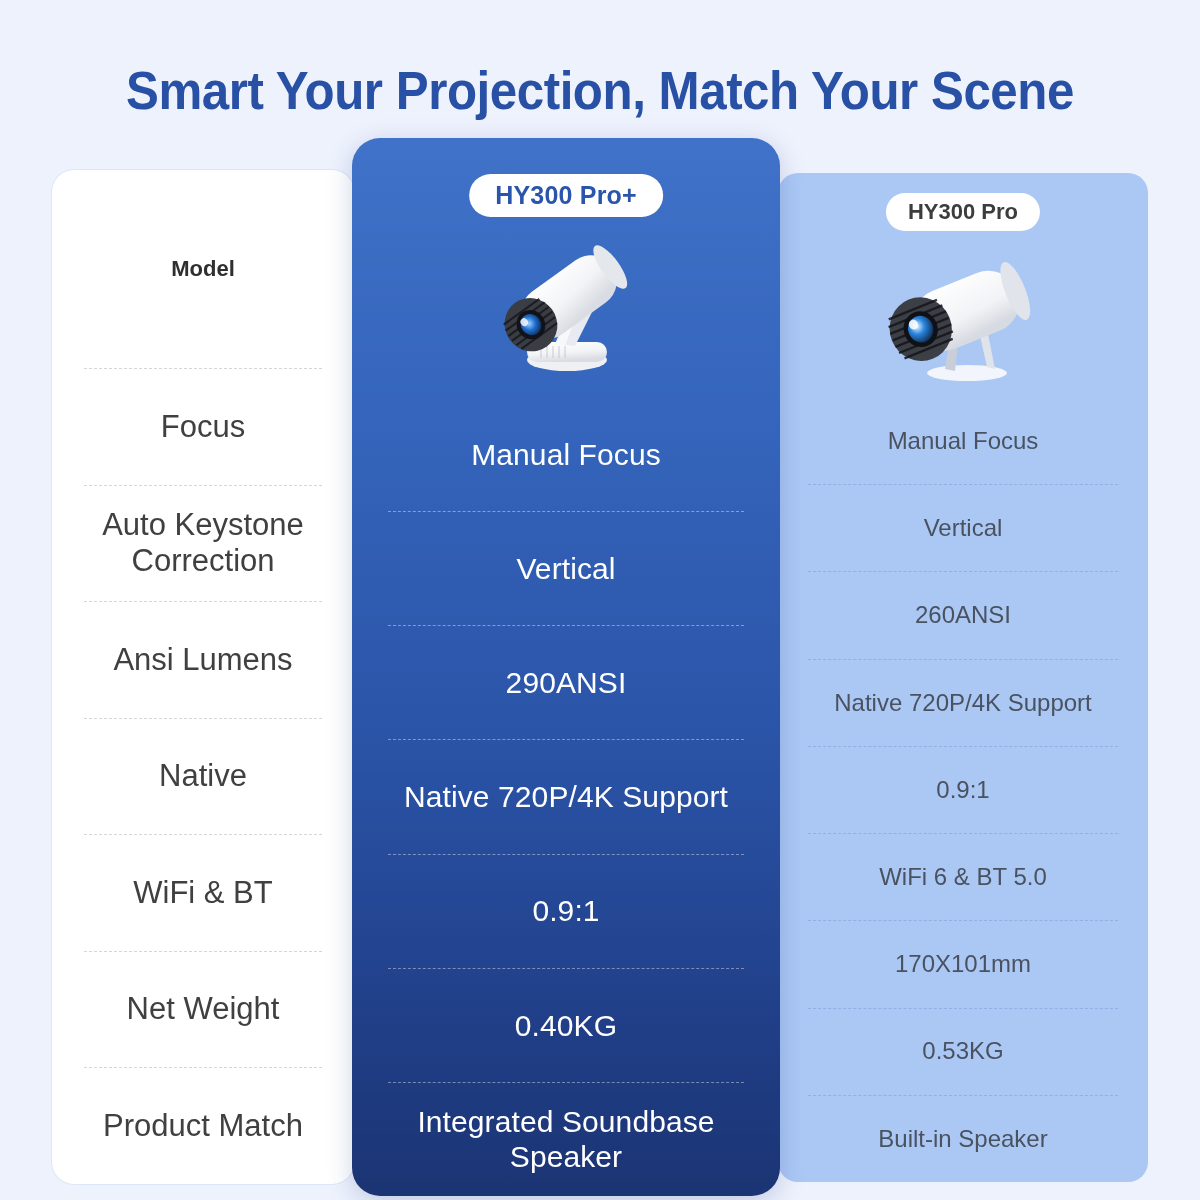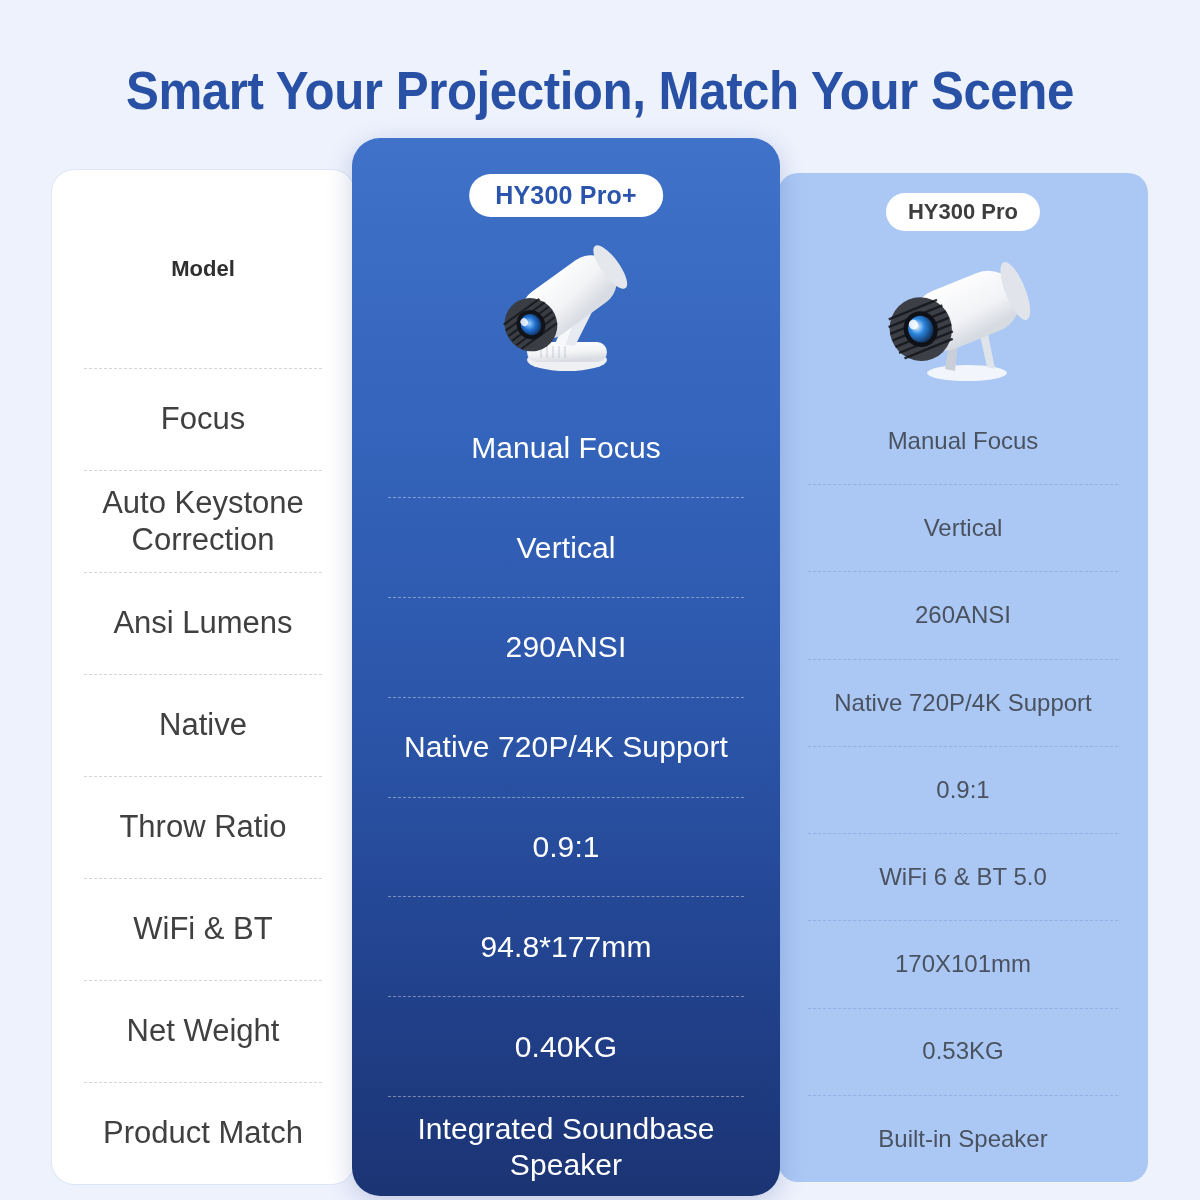--- a/index.html
+++ b/index.html
@@ -129,23 +129,20 @@
             <span class="cell">Focus</span>
           </div>
         <div class="row">
             <span class="cell">Auto Keystone Correction</span>
           </div>
         <div class="row">
             <span class="cell">Ansi Lumens</span>
           </div>
         <div class="row">
             <span class="cell">Native</span>
-          </div>
-        <div class="row">
-            <span class="cell">Throw Ratio</span>
           </div>
         <div class="row">
             <span class="cell">WiFi &amp; BT</span>
           </div>
         <div class="row">
             <span class="cell">Net Weight</span>
           </div>
         <div class="row">
             <span class="cell">Product Match</span>
           </div>
@@ -210,23 +207,20 @@
             <span class="cell">Vertical</span>
           </div>
         <div class="row">
             <span class="cell">290ANSI</span>
           </div>
         <div class="row">
             <span class="cell">Native 720P/4K Support</span>
           </div>
         <div class="row">
             <span class="cell">0.9:1</span>
-          </div>
-        <div class="row">
-            <span class="cell">94.8*177mm</span>
           </div>
         <div class="row">
             <span class="cell">0.40KG</span>
           </div>
         <div class="row">
             <span class="cell">Integrated Soundbase Speaker</span>
           </div>
       </div>
     </div>
   </div>

